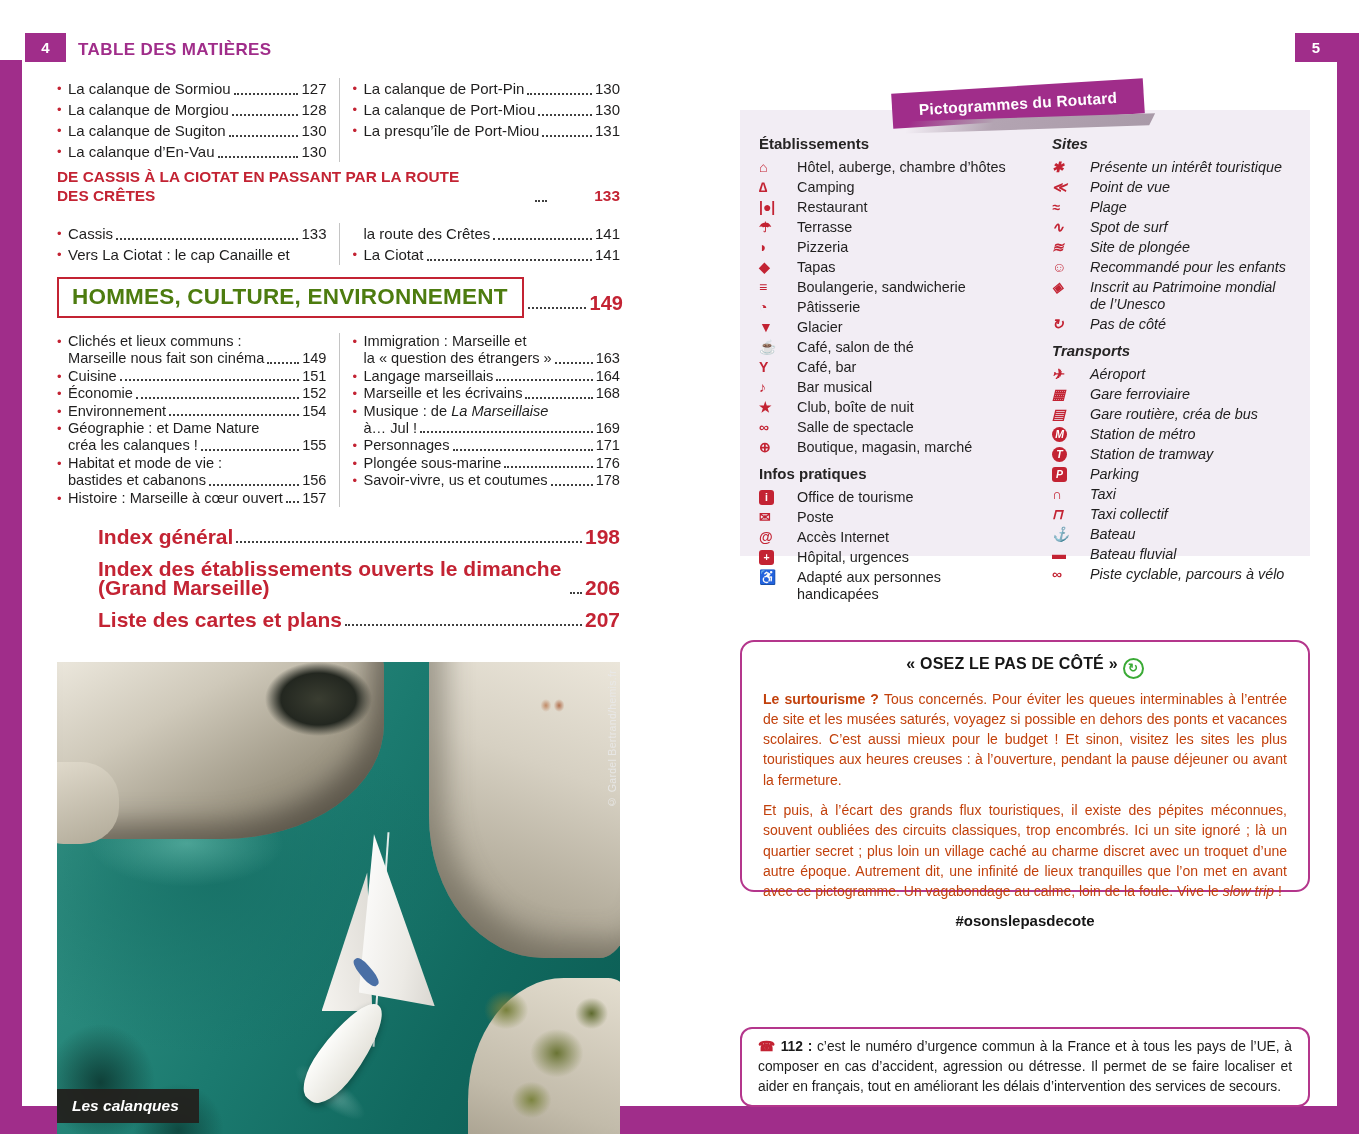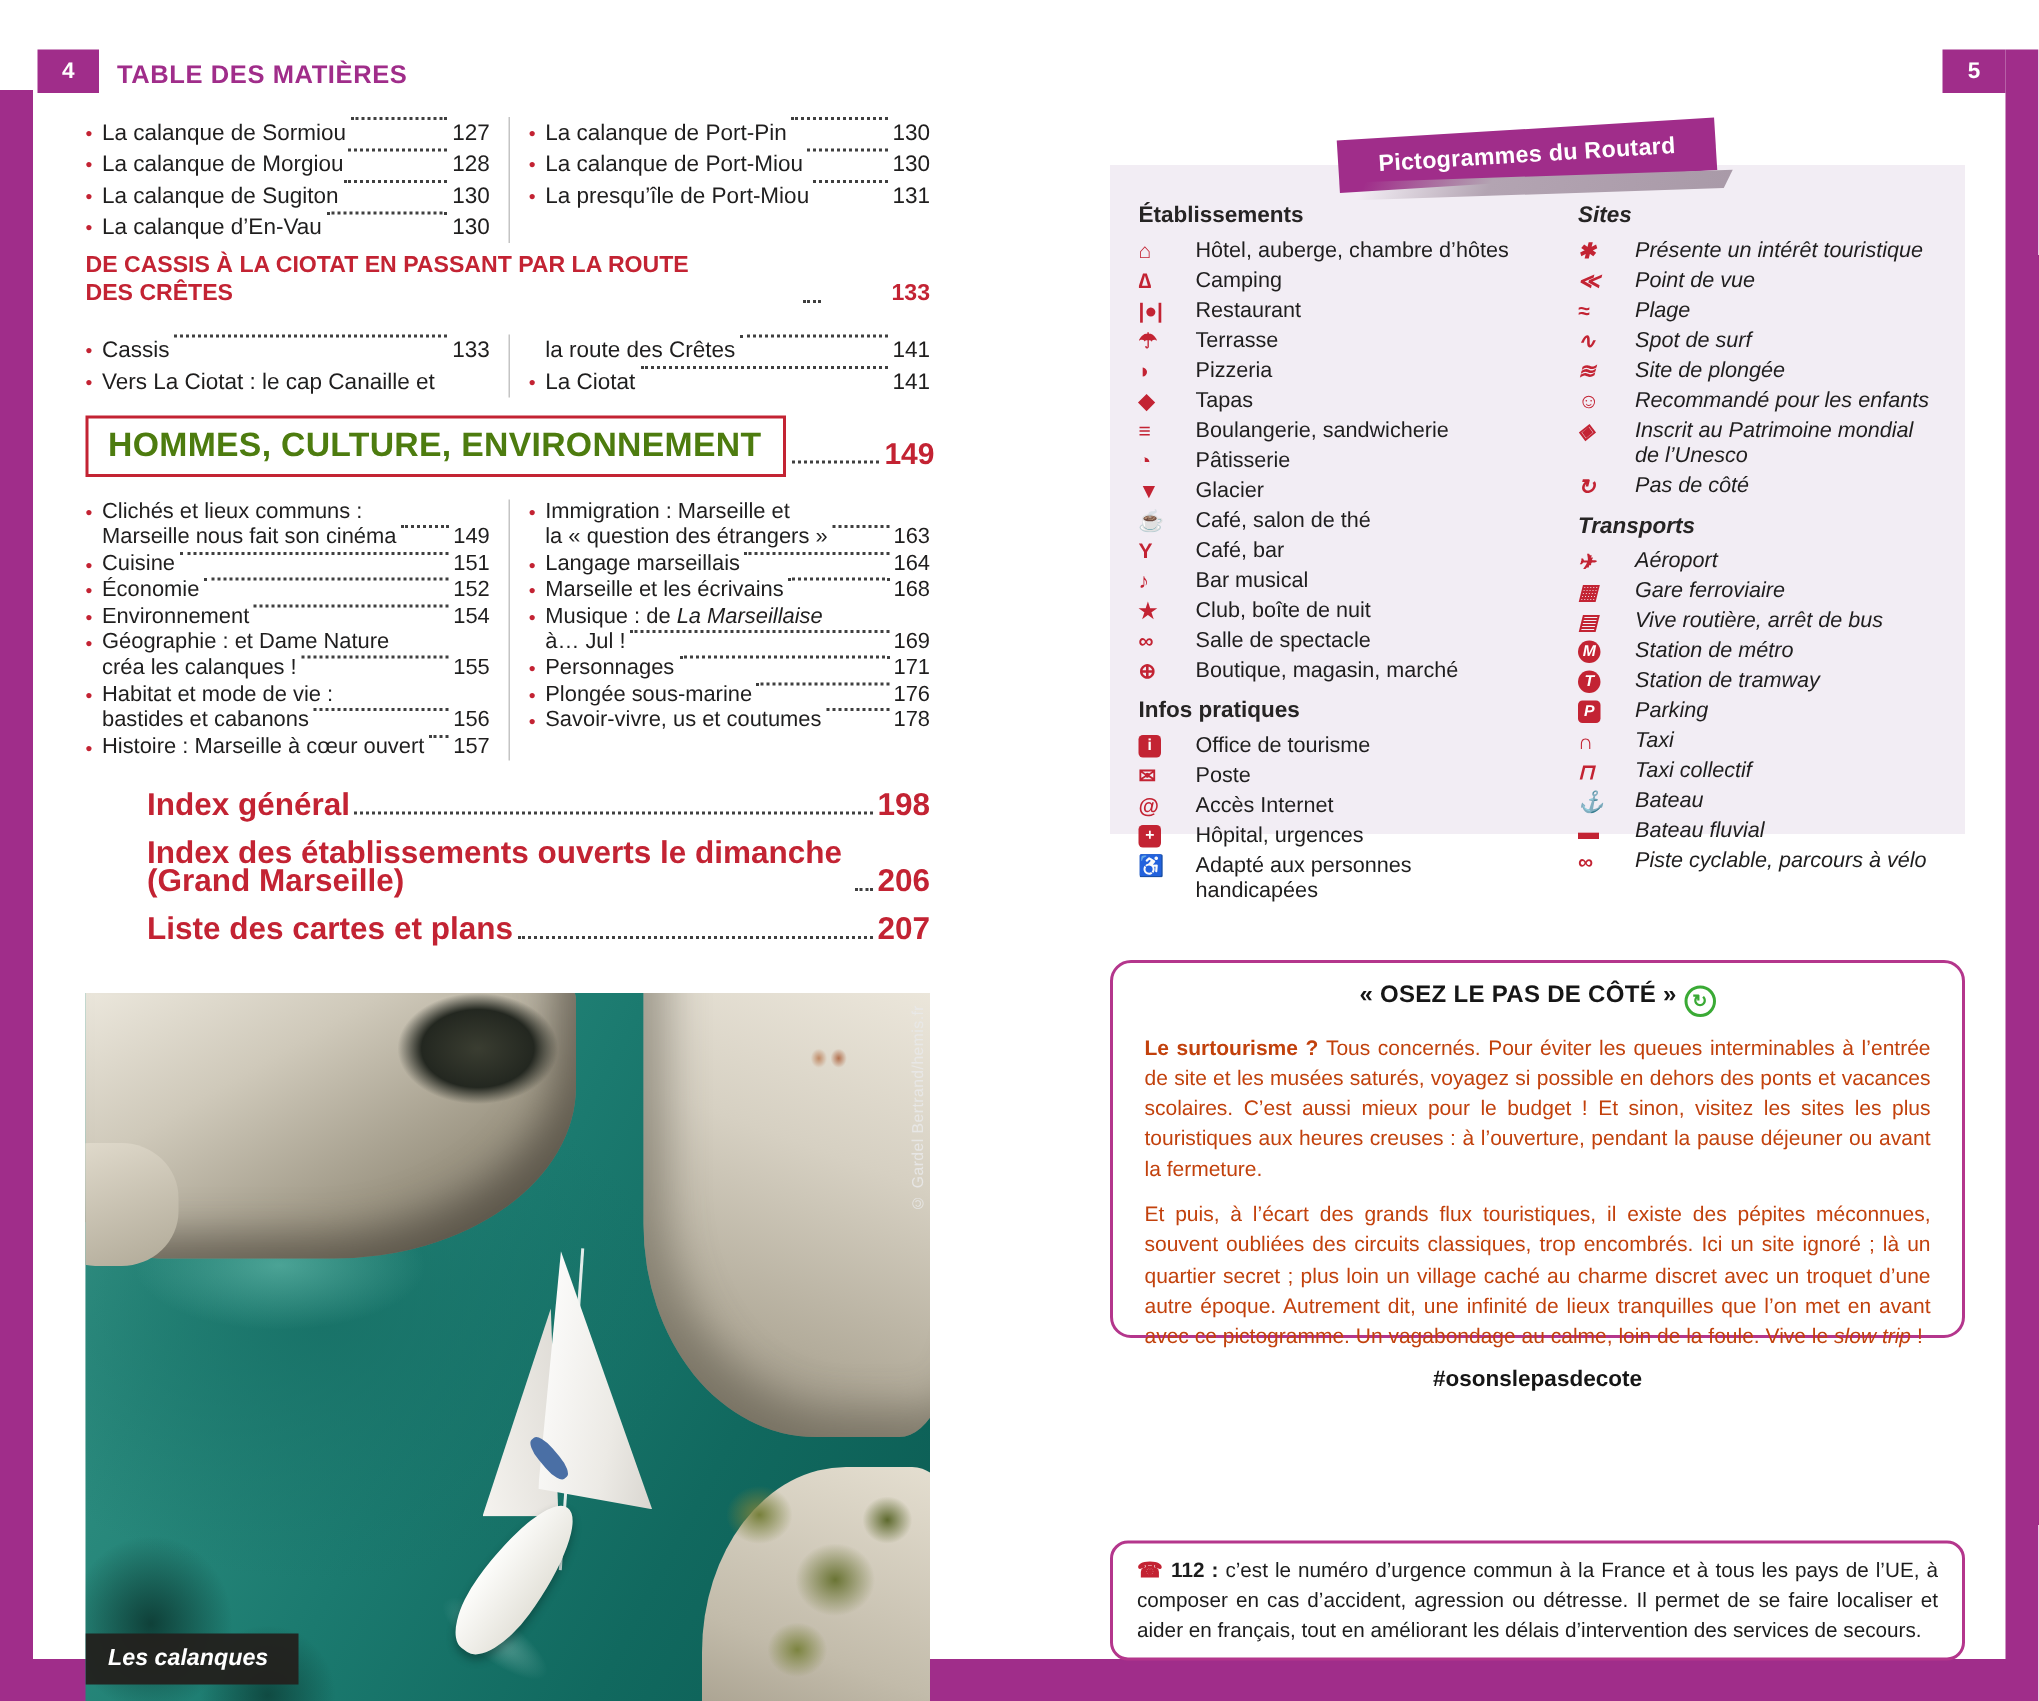--- a/index.html
+++ b/index.html
@@ -21,21 +21,21 @@
   .toc-title{margin:7px 0 0 21px;font-size:17px;font-weight:bold;color:#a02d8a;letter-spacing:.4px;}
 
   .toc-group{display:flex;margin-top:18px;}
   .toc-group .col{width:50%;box-sizing:border-box;padding-right:12px;}
   .toc-group .col + .col{border-left:1px solid #c4c4c4;padding-left:13px;padding-right:0;}
   .toc-entry{display:flex;font-size:15px;line-height:21px;}
   .tight .toc-entry{line-height:17.4px;font-size:14.6px;}
   .bullet{flex:0 0 11px;color:#c32333;font-size:13px;}
   .toc-entry.nobullet .ebody{margin-left:11px;}
   .ebody{flex:1;min-width:0;}
-  .line.fl{display:flex;align-items:flex-start;}
+  .line.fl{display:flex;align-items:flex-end;}
   .leader{flex:1;border-bottom:2px dotted #3f3f3f;margin:0 3px 4px 3px;min-width:12px;}
   .pgn{white-space:nowrap;}
 
   .sec-line{display:flex;align-items:flex-end;margin-top:5px;color:#c32333;font-weight:bold;font-size:15.4px;line-height:19px;gap:44px;}
   .sec-line .leader{margin-bottom:3px;}
   .sec-page{color:#c32333;}
 
   .box-row{display:flex;align-items:flex-end;margin-top:12px;}
   .hce-box{border:2px solid #c32333;color:#4d7c0f;font-weight:bold;font-size:22.5px;
       padding:5px 14px 6px 13px;letter-spacing:.2px;white-space:nowrap;}
@@ -607,21 +607,21 @@
             <div class="leg-item">
               <span class="leg-icon">✈</span>
               <span class="leg-label">Aéroport</span>
             </div>
             <div class="leg-item">
               <span class="leg-icon">▦</span>
               <span class="leg-label">Gare ferroviaire</span>
             </div>
             <div class="leg-item">
               <span class="leg-icon">▤</span>
-              <span class="leg-label">Vive routière, arrêt de bus</span>
+              <span class="leg-label">Gare routière, créa de bus</span>
             </div>
             <div class="leg-item">
               <span class="leg-icon badge circle">M</span>
               <span class="leg-label">Station de métro</span>
             </div>
             <div class="leg-item">
               <span class="leg-icon badge circle">T</span>
               <span class="leg-label">Station de tramway</span>
             </div>
             <div class="leg-item">

